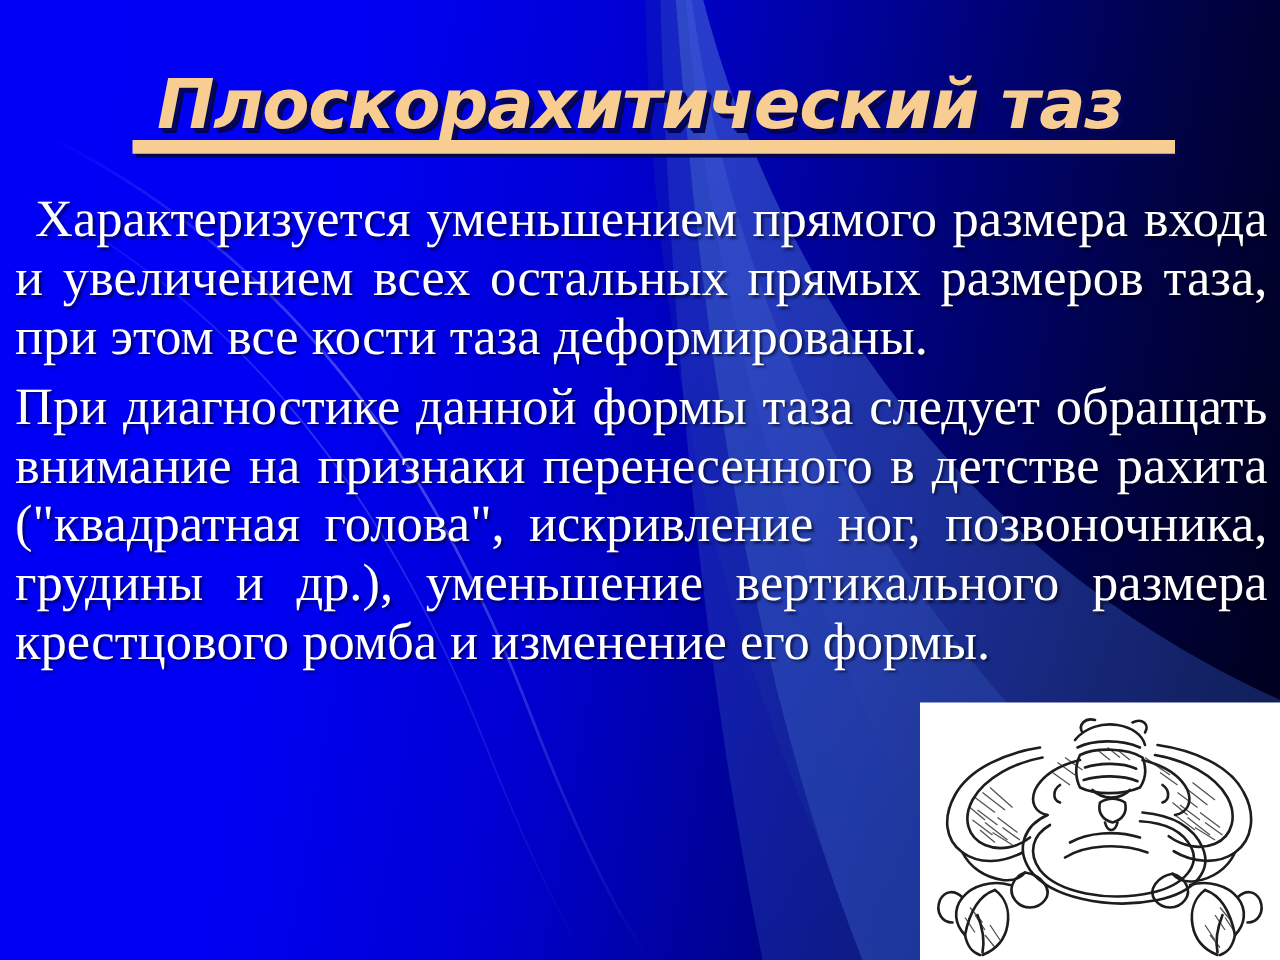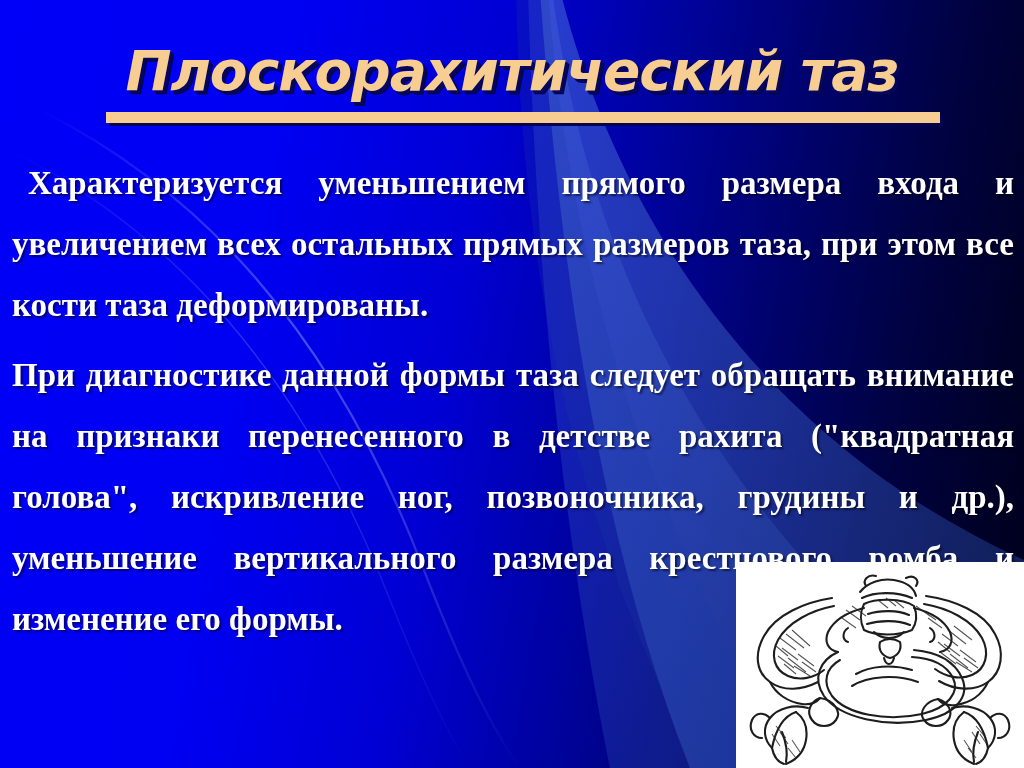--- a/index.html
+++ b/index.html
@@ -55,20 +55,21 @@
     font-style: italic;
     letter-spacing: -1px;
     color: #f7cd92;
     line-height: 1.0;
     text-shadow:
        3px 3px 0 #06065c,
        4px 4px 0 #04044a,
        2px 2px 0 #0a0a66;
     white-space: nowrap;
     padding: 0 6px;
+    margin-top: 12px;
   }
   #title-rule {
     position: absolute;
     left: 106px;
     top: 112px;
     width: 834px;
     height: 11px;
     background: #f7cd92;
     box-shadow: 3px 3px 0 #05054f;
     z-index: 6;
@@ -78,23 +79,23 @@
   #body-copy {
     position: absolute;
     left: 12px;
     top: 153px;
     width: 1002px;
     z-index: 5;
   }
   .para {
     color: #ffffff;
     font-family: "Liberation Serif", "DejaVu Serif", serif;
-    font-size: 33px;
-    font-weight: bold;
-    line-height: 61px;
+    font-size: 42px;
+    font-weight: normal;
+    line-height: 47px;
     text-align: justify;
     text-justify: inter-word;
     margin: 0 0 9px 0;
     text-shadow: 2px 2px 2px rgba(0,0,10,0.55);
   }
   .para .indent { display: inline-block; width: 16px; }
 
   
   #figure-panel {
     position: absolute;

